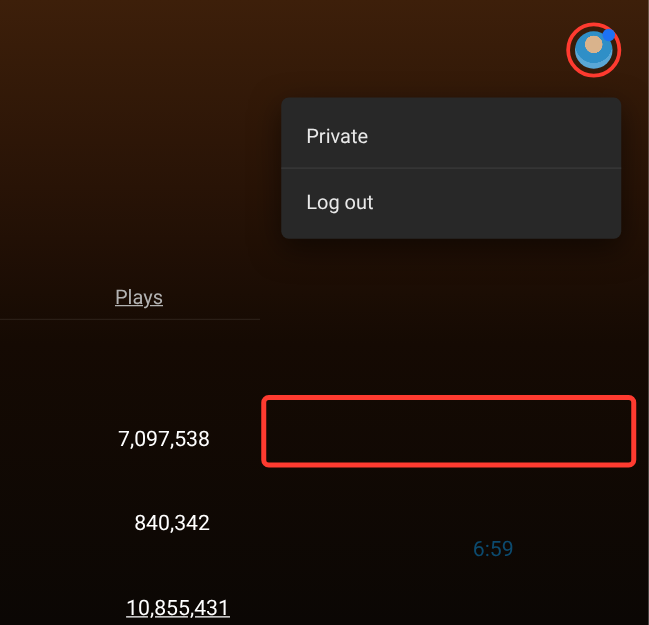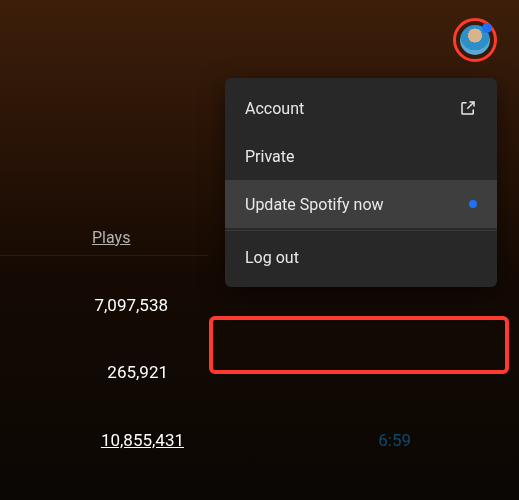--- a/index.html
+++ b/index.html
@@ -107,20 +107,21 @@
       left: 0;
       width: 208px;
       height: 1px;
       background: rgba(255,255,255,0.08);
     }
     .play-count {
       position: absolute;
       color: #ffffff;
       font-size: 17px;
       text-align: right;
+      margin-top: 47px;
     }
     .play-count.r1 { top: 295px; left: 48px; width: 120px; }
     .play-count.r2 { top: 362px; left: 48px; width: 120px; }
     .play-count.r3 { top: 430px; left: 64px; width: 120px; text-decoration: underline; }
     .duration {
       position: absolute;
       top: 430px;
       right: 108px;
       color: #0c4a6e;
       font-size: 17px;
@@ -130,41 +131,29 @@
 <body>
 
 <div class="avatar-wrap">
   <div class="avatar">
     <div class="avatar-dot"></div>
   </div>
 </div>
 
 <div class="menu">
   <div class="menu-item">
-    <span>Account</span>
-    <svg class="ext-icon" viewBox="0 0 24 24">
-      <path d="M14 4h6v6"></path>
-      <path d="M20 4l-9 9"></path>
-      <path d="M19 14v5a1 1 0 0 1-1 1H5a1 1 0 0 1-1-1V6a1 1 0 0 1 1-1h5"></path>
-    </svg>
-  </div>
-  <div class="menu-item">
     <span>Private</span>
-  </div>
-  <div class="menu-item highlight">
-    <span>Update Spotify now</span>
-    <span class="blue-dot"></span>
   </div>
   <div class="menu-divider"></div>
   <div class="menu-item">
     <span>Log out</span>
   </div>
 </div>
 
 <div class="highlight-box update"></div>
 
 <div class="plays-header">Plays</div>
 <div class="plays-line"></div>
 
 <div class="play-count r1">7,097,538</div>
-<div class="play-count r2">265,921</div>
+<div class="play-count r2">840,342</div>
 <div class="play-count r3">10,855,431</div>
 <div class="duration">6:59</div>
 
 </body></html>

